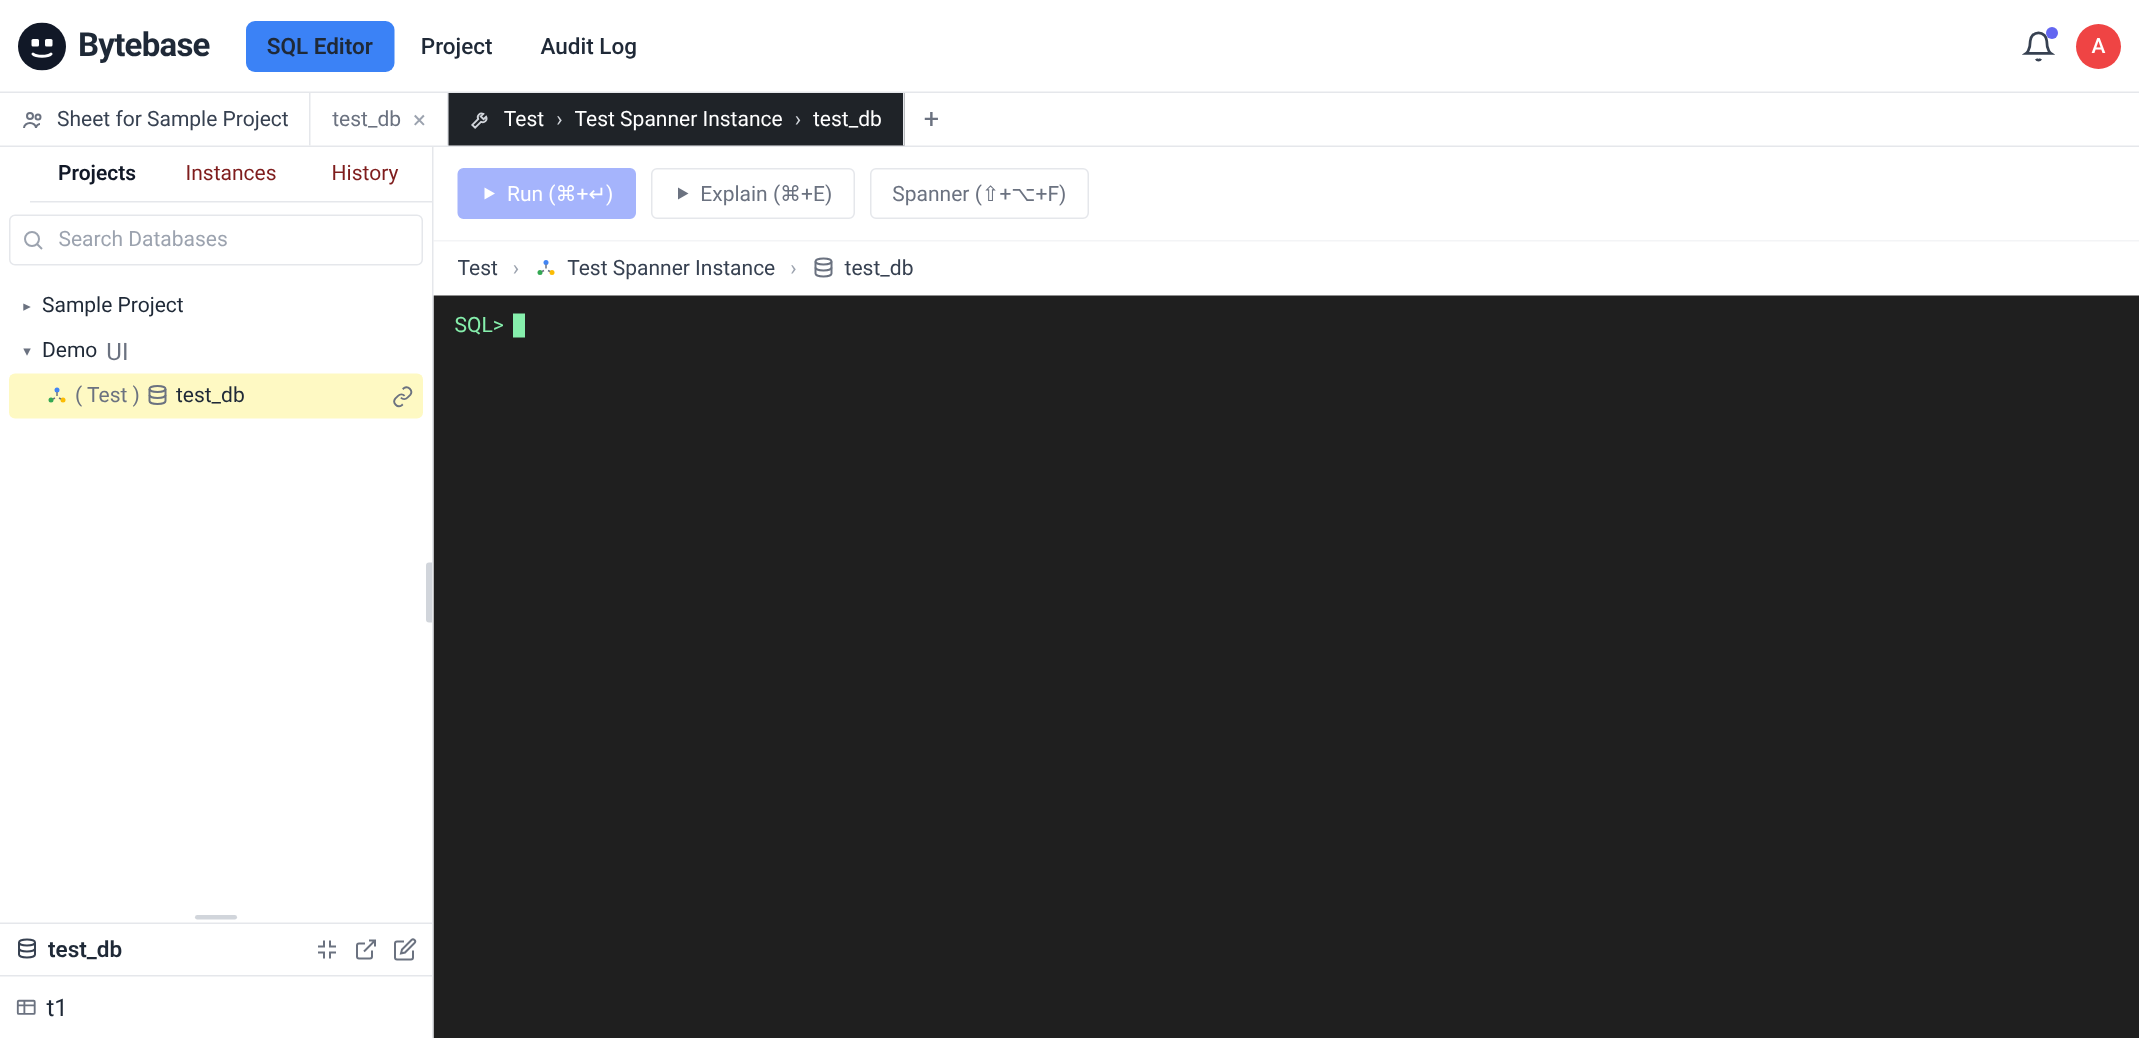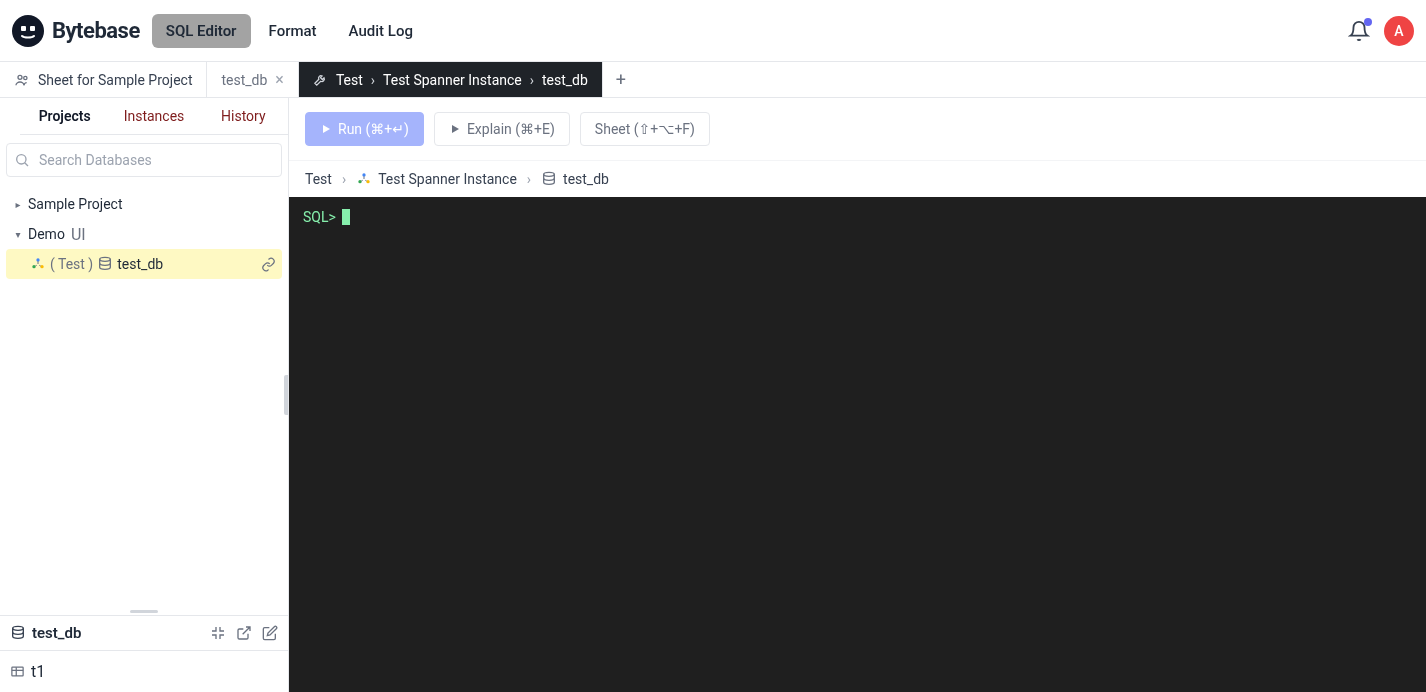--- a/index.html
+++ b/index.html
@@ -1,25 +1,25 @@
 <!DOCTYPE html>
 <html><head>
 <meta charset="utf-8">
 <style>
 * { margin: 0; padding: 0; box-sizing: border-box; font-family: -apple-system, BlinkMacSystemFont, "Segoe UI", Roboto, sans-serif; }
 body { width: 1426px; height: 692px; overflow: hidden; background: #fff; color: #1f2937; }
 
 
 .header { height: 62px; display: flex; align-items: center; padding: 0 12px; border-bottom: 1px solid #e5e7eb; }
-.logo { display: flex; align-items: center; gap: 8px; margin-right: 12px; }
+.logo { display: flex; align-items: center; gap: 8px; margin-right: 24px; }
 .logo-icon { width: 32px; height: 32px; }
 .logo-text { font-size: 22px; font-weight: 700; letter-spacing: -0.5px; }
 .nav-items { display: flex; gap: 4px; }
 .nav-item { padding: 8px 14px; font-size: 15px; font-weight: 500; border-radius: 6px; cursor: pointer; }
-.nav-item.active { background: #a3a3a3; font-weight: 600; }
+.nav-item.active { background: #3b82f6; font-weight: 600; }
 .header-right { margin-left: auto; display: flex; align-items: center; gap: 14px; }
 .bell { position: relative; cursor: pointer; }
 .bell-dot { position: absolute; top: -2px; right: -2px; width: 8px; height: 8px; border-radius: 50%; background: #6366f1; }
 .avatar { width: 30px; height: 30px; border-radius: 50%; background: #ef4444; color: #fff; display: flex; align-items: center; justify-content: center; font-size: 14px; font-weight: 500; cursor: pointer; }
 
 
 .tabbar { height: 36px; display: flex; align-items: stretch; border-bottom: 1px solid #e5e7eb; background: #fff; }
 .tab { display: flex; align-items: center; padding: 0 14px; gap: 8px; border-right: 1px solid #e5e7eb; cursor: pointer; font-size: 14px; color: #374151; justify-content: space-between; }
 .tab.untitled { color: #6b7280; }
 .tab.active { background: #1f2328; color: #fff; }
@@ -90,21 +90,21 @@
           <circle cx="16" cy="16" r="16" fill="#111827"></circle>
           <rect x="9" y="11" width="5" height="5" rx="1" fill="#fff"></rect>
           <rect x="18" y="11" width="5" height="5" rx="1" fill="#fff"></rect>
           <path d="M10 21c2 2 10 2 12 0" stroke="#fff" stroke-width="2" stroke-linecap="round" fill="none"></path>
         </svg>
     </span>
     <span class="logo-text">Bytebase</span>
   </div>
   <div class="nav-items">
     <div class="nav-item active">SQL Editor</div>
-    <div class="nav-item">Format</div>
+    <div class="nav-item">Project</div>
     <div class="nav-item">Audit Log</div>
   </div>
   <div class="header-right">
     <div class="bell">
       <span>
         <svg width="22" height="22" viewBox="0 0 24 24" fill="none" stroke="#374151" stroke-width="2">
             <path d="M18 8a6 6 0 10-12 0c0 7-3 9-3 9h18s-3-2-3-9"></path>
             <path d="M13.7 21a2 2 0 01-3.4 0"></path>
           </svg>
       </span>
@@ -261,21 +261,21 @@
       </button>
       <button class="btn">
         <span>
           <svg width="12" height="12" viewBox="0 0 24 24" fill="currentColor">
               <path d="M6 4l14 8-14 8V4z"></path>
             </svg>
         </span>
         <span>Explain (⌘+E)</span>
       </button>
       <button class="btn">
-        <span>Sheet (⇧+⌥+F)</span>
+        <span>Spanner (⇧+⌥+F)</span>
       </button>
     </div>
     <div class="crumbs">
       <span class="crumb-item">
           <span>Test</span>
         </span>
       <span class="chev">›</span>
       <span class="crumb-item">
         <span>
           <svg width="16" height="16" viewBox="0 0 24 24">

